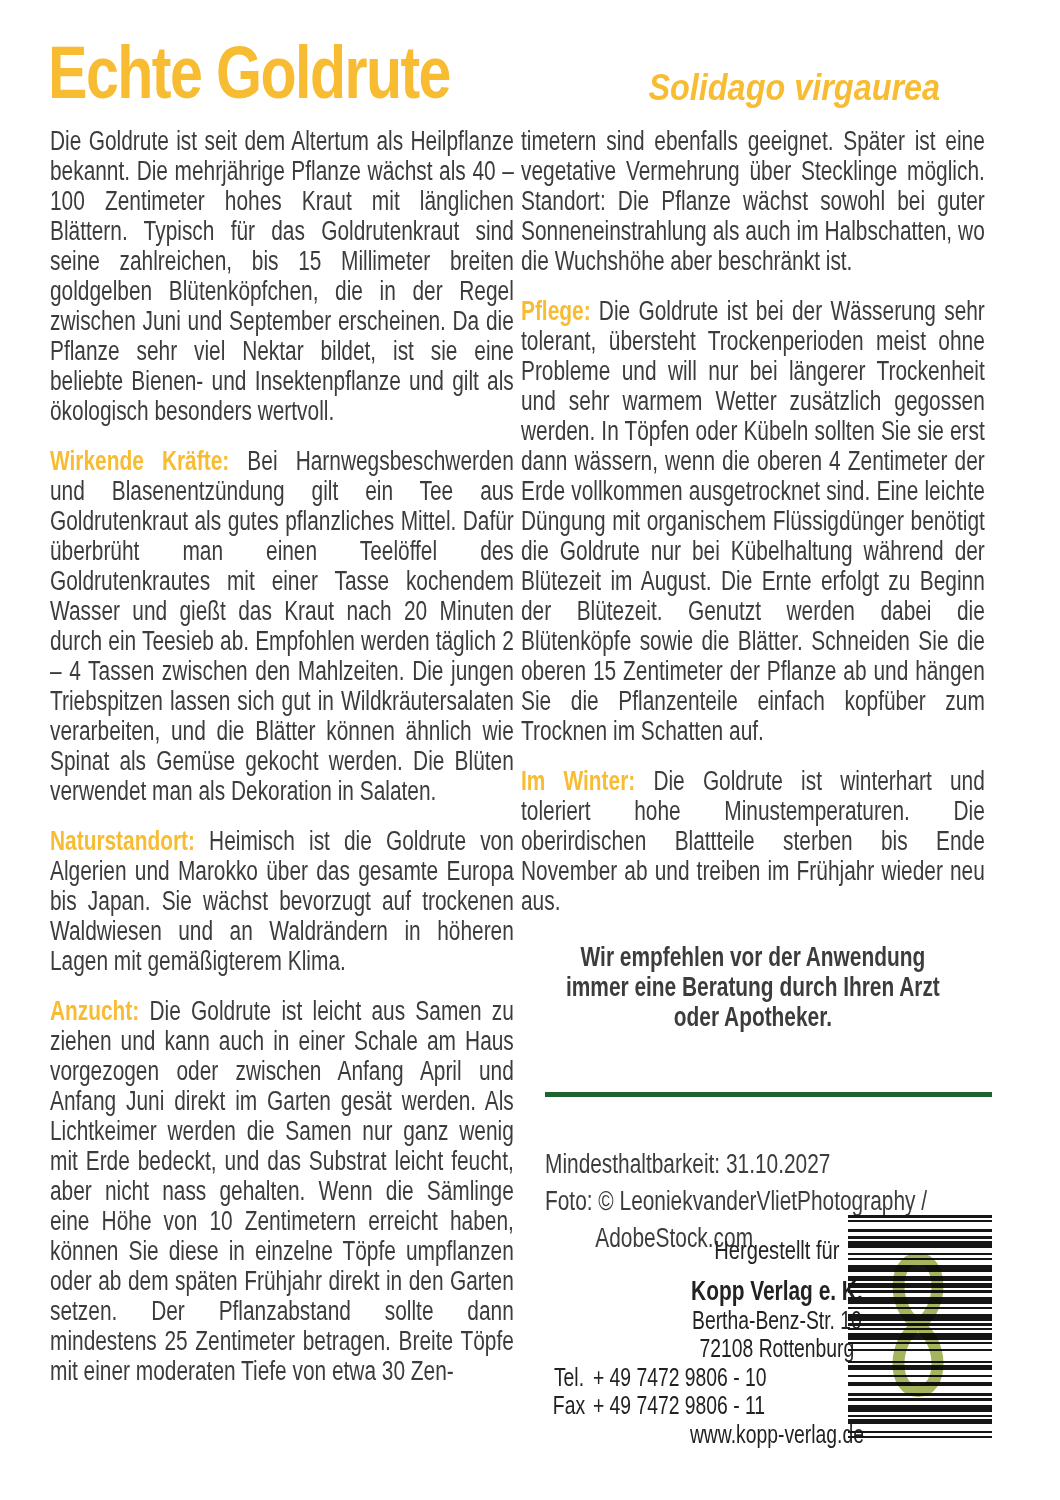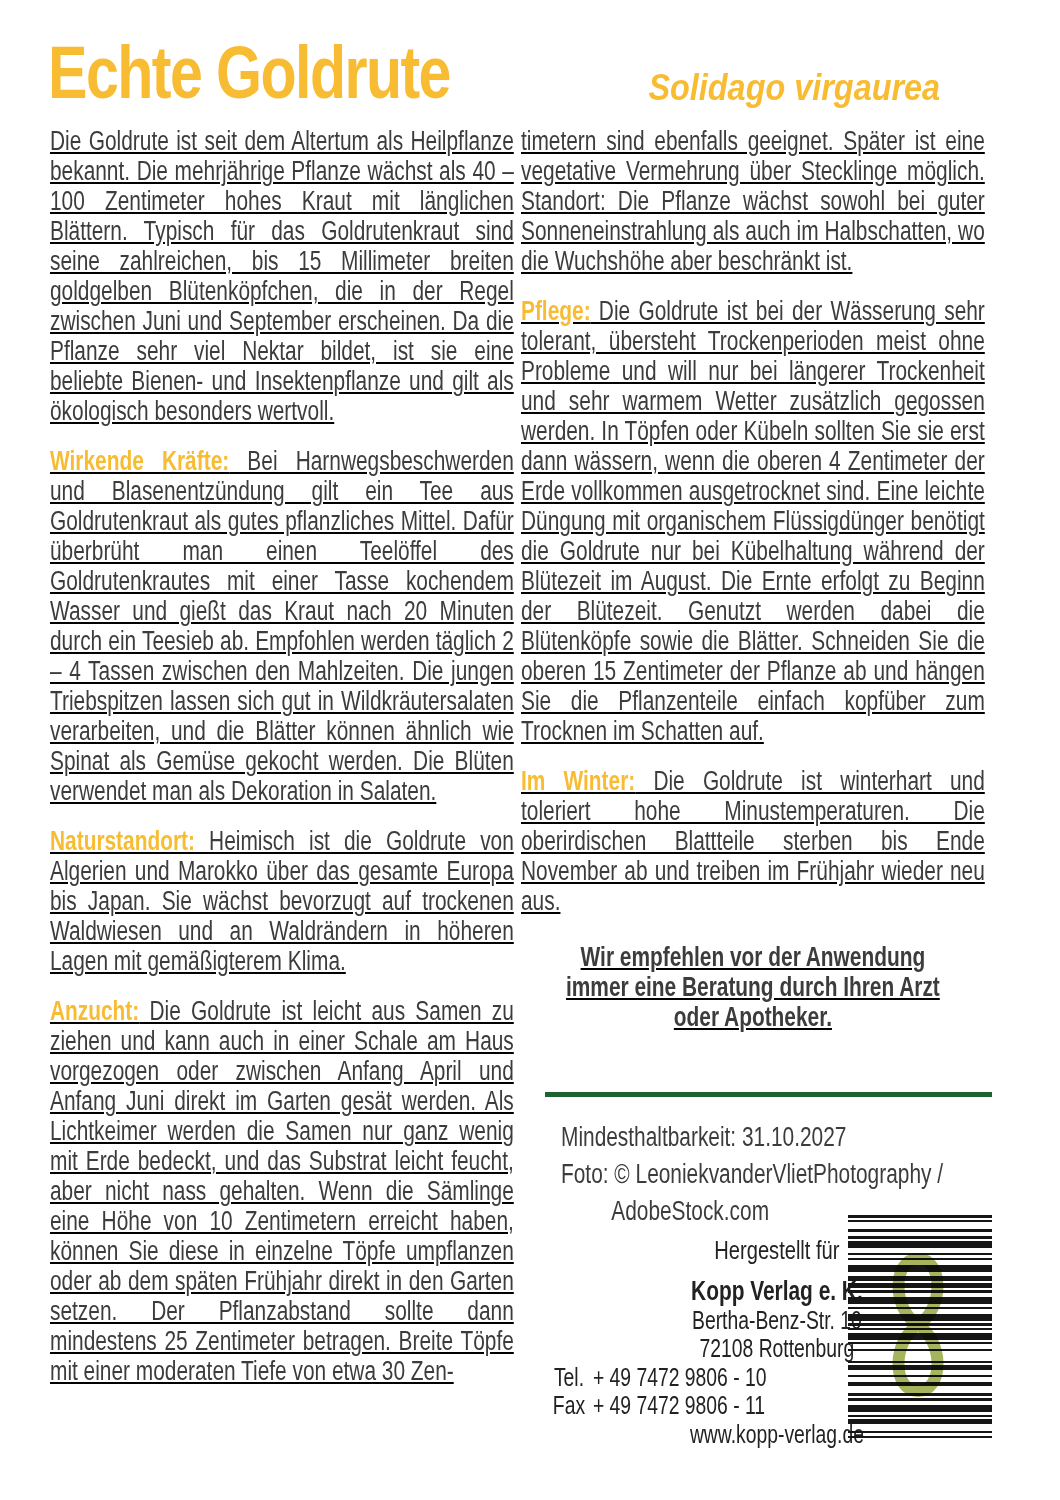--- a/index.html
+++ b/index.html
@@ -30,21 +30,21 @@
   }
   .latin{
     position:absolute;right:52px;top:70px;
     font-size:36px;line-height:1;font-weight:700;font-style:italic;
     color:var(--yellow);
     transform:scaleX(.90);transform-origin:100% 0;
     white-space:nowrap;
   }
   
   .col{
-    position:absolute;top:126px;width:464px;text-decoration:underline;
+    position:absolute;top:126px;width:464px;
   }
   .col.left{left:50px;}
   .col.right{left:521px;}
   .condense{
     width:600px;
     transform:scaleX(.773);transform-origin:0 0;
   }
   .col p{
     font-size:27px;line-height:30px;
     text-align:justify;
@@ -58,21 +58,21 @@
     white-space:pre-line;
     margin-top:26px;
   }
   
   .rule{
     position:absolute;left:545px;top:1092px;
     width:464px;height:5px;
     background:var(--green);
   }
   .details{
-    position:absolute;left:545px;top:1119px;width:464px;margin-left:16px;
+    position:absolute;left:545px;top:1146px;width:464px;
   }
   .details .condense div{
     font-size:27px;line-height:37px;color:var(--body);
   }
   .details .indent{padding-left:65px;}
   .producer{
     position:absolute;left:545px;top:1235px;width:464px;text-align:center;
   }
   .producer .made-for{
     font-size:26px;line-height:30px;color:var(--ink);

